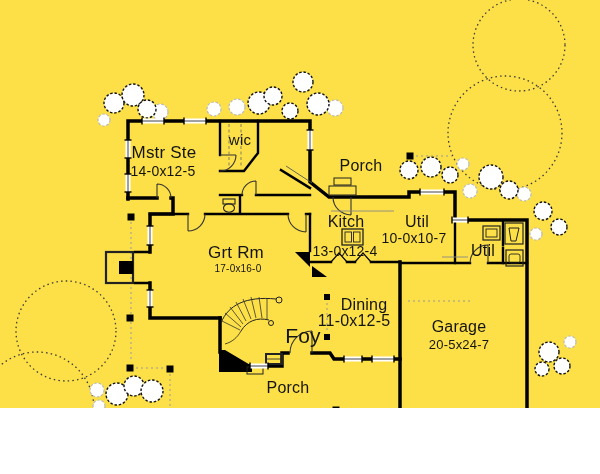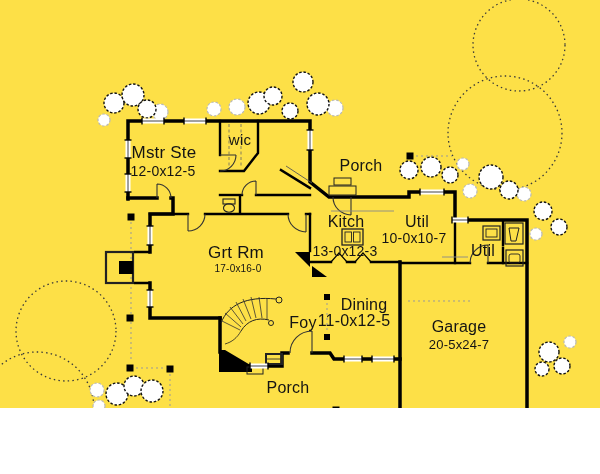--- a/index.html
+++ b/index.html
@@ -318,29 +318,29 @@
         <rect x="277.5" y="415.5" width="7" height="7" fill="#000"></rect>
         <rect x="332.5" y="406.5" width="7" height="7" fill="#000"></rect>
         <rect x="332.5" y="416.5" width="7" height="7" fill="#000"></rect>
         <rect x="406.5" y="152.5" width="7" height="7" fill="#000"></rect>
         <rect x="324" y="294" width="6" height="6" fill="#000"></rect>
         <rect x="324" y="334" width="6" height="6" fill="#000"></rect>
       </g>
 </svg>
 
   <div class="lbl" style="left:164px;top:152px;font-size:17px">Mstr Ste</div>
-  <div class="lbl" style="left:163px;top:171px;font-size:14px">12-0x12-5</div>
+  <div class="lbl" style="left:163px;top:171px;font-size:14px">14-0x12-5</div>
   <div class="lbl" style="left:240px;top:139px;font-size:15px">wic</div>
   <div class="lbl" style="left:361px;top:166px;font-size:16px">Porch</div>
   <div class="lbl" style="left:346px;top:222px;font-size:16px">Kitch</div>
-  <div class="lbl" style="left:345px;top:251px;font-size:14px">13-0x12-3</div>
+  <div class="lbl" style="left:345px;top:251px;font-size:14px">13-0x12-4</div>
   <div class="lbl" style="left:417px;top:222px;font-size:16px">Util</div>
   <div class="lbl" style="left:414px;top:238px;font-size:14px">10-0x10-7</div>
   <div class="lbl" style="left:483px;top:251px;font-size:16px">Util</div>
   <div class="lbl" style="left:236px;top:252px;font-size:17px">Grt Rm</div>
   <div class="lbl" style="left:238px;top:269px;font-size:10px">17-0x16-0</div>
-  <div class="lbl" style="left:303px;top:323px;font-size:16px">Foy</div>
+  <div class="lbl" style="left:303px;top:335px;font-size:21px">Foy</div>
   <div class="lbl" style="left:364px;top:305px;font-size:16px">Dining</div>
   <div class="lbl" style="left:354px;top:321px;font-size:16px">11-0x12-5</div>
   <div class="lbl" style="left:459px;top:327px;font-size:16px">Garage</div>
   <div class="lbl" style="left:459px;top:344px;font-size:13px">20-5x24-7</div>
   <div class="lbl" style="left:288px;top:388px;font-size:16px">Porch</div>
 </div>
 
 </body></html>

